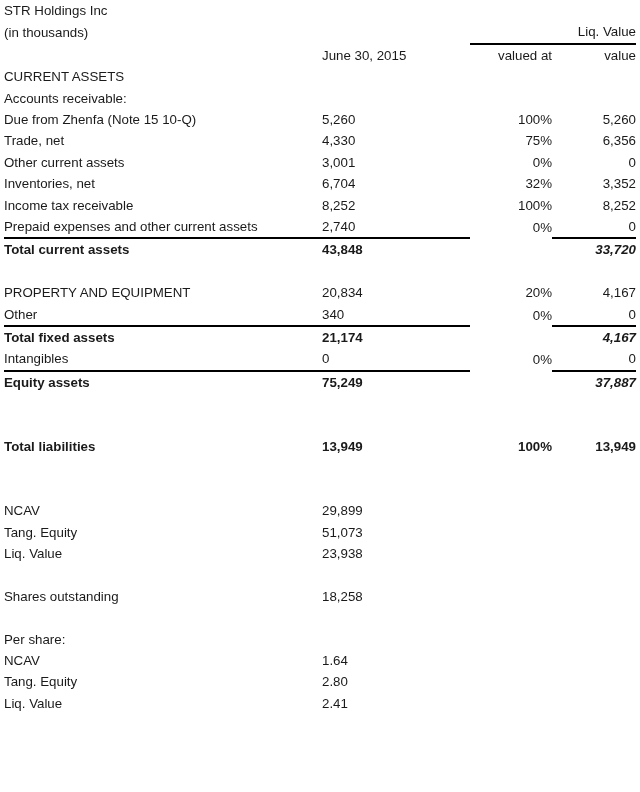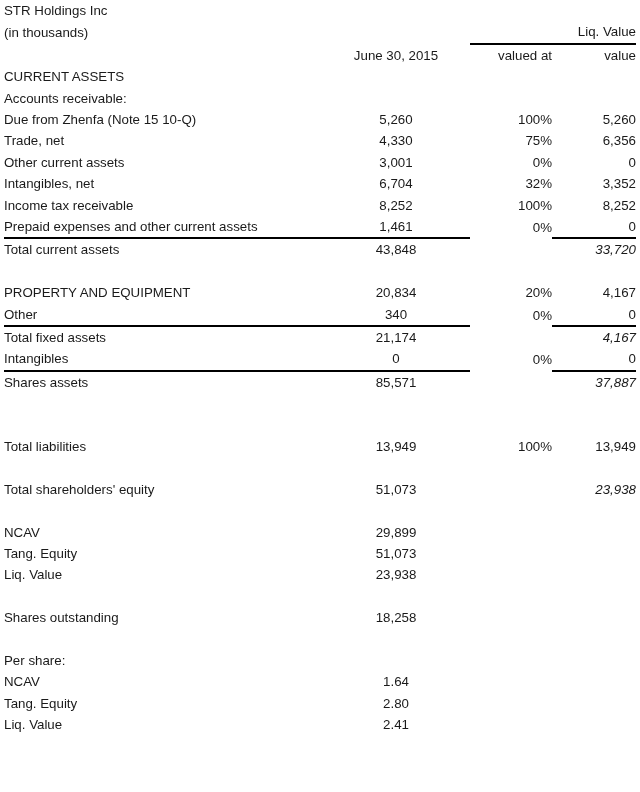--- a/index.html
+++ b/index.html
@@ -35,27 +35,27 @@
     line-height: 21.4px;
     white-space: nowrap;
     font-size: 13.3px;
   }
   col.c-label  { width: 318px; }
   col.c-amount { width: 148px; }
   col.c-pct    { width: 82px;  }
   col.c-val    { width: 84px;  }
 
   td.label  { text-align: left;  padding-left: 2px; }
-  td.amount { text-align: center; padding-right: 4px; }
+  td.amount { text-align: left; padding-right: 4px; }
   td.pct    { text-align: right; padding-right: 4px; }
   td.val    { text-align: right; padding-right: 0px; }
 
-  .b  { font-weight: normal; }
+  .b  { font-weight: bold; }
   .i  { }
-  .bi { font-weight: normal; font-style: italic; }
+  .bi { font-weight: bold; font-style: italic; }
 
   
   .rule-top { border-top: 2.2px solid #000000; }
 
   
   .hdr-underline { border-bottom: 2.2px solid #000000; }
 
   .hdr-center { text-align: center; }
 
   .spacer td { height: 21.4px; line-height: 21.4px; }
@@ -124,37 +124,37 @@
       </tr>
 
       <tr>
         <td class="label">Other current assets</td>
         <td class="amount">3,001</td>
         <td class="pct">0%</td>
         <td class="val i">0</td>
       </tr>
 
       <tr>
-        <td class="label">Intangibles, net</td>
+        <td class="label">Inventories, net</td>
         <td class="amount">6,704</td>
         <td class="pct">32%</td>
         <td class="val i">3,352</td>
       </tr>
 
 
       <tr>
         <td class="label">Income tax receivable</td>
         <td class="amount">8,252</td>
         <td class="pct">100%</td>
         <td class="val i">8,252</td>
       </tr>
 
       <tr>
         <td class="label">Prepaid expenses and other current assets</td>
-        <td class="amount">1,461</td>
+        <td class="amount">2,740</td>
         <td class="pct">0%</td>
         <td class="val i">0</td>
       </tr>
 
       <tr>
         <td class="label b rule-top">Total current assets</td>
         <td class="amount b rule-top">43,848</td>
         <td class="pct"></td>
         <td class="val bi rule-top">33,720</td>
       </tr>
@@ -188,22 +188,22 @@
       </tr>
 
       <tr>
         <td class="label">Intangibles</td>
         <td class="amount">0</td>
         <td class="pct">0%</td>
         <td class="val i">0</td>
       </tr>
 
       <tr>
-        <td class="label b rule-top">Shares assets</td>
-        <td class="amount b rule-top">85,571</td>
+        <td class="label b rule-top">Equity assets</td>
+        <td class="amount b rule-top">75,249</td>
         <td class="pct"></td>
         <td class="val bi rule-top">37,887</td>
       </tr>
 
       <tr class="spacer">
         <td></td>
           <td></td>
         <td></td>
           <td></td>
       </tr>
@@ -221,26 +221,20 @@
         <td class="val b">13,949</td>
       </tr>
 
       <tr class="spacer">
         <td></td>
           <td></td>
         <td></td>
           <td></td>
       </tr>
 
-      <tr>
-        <td class="label b">Total shareholders' equity</td>
-        <td class="amount b">51,073</td>
-        <td class="pct"></td>
-        <td class="val bi">23,938</td>
-      </tr>
 
       <tr class="spacer">
         <td></td>
           <td></td>
         <td></td>
           <td></td>
       </tr>
 
       <tr>
         <td class="label">NCAV</td>

